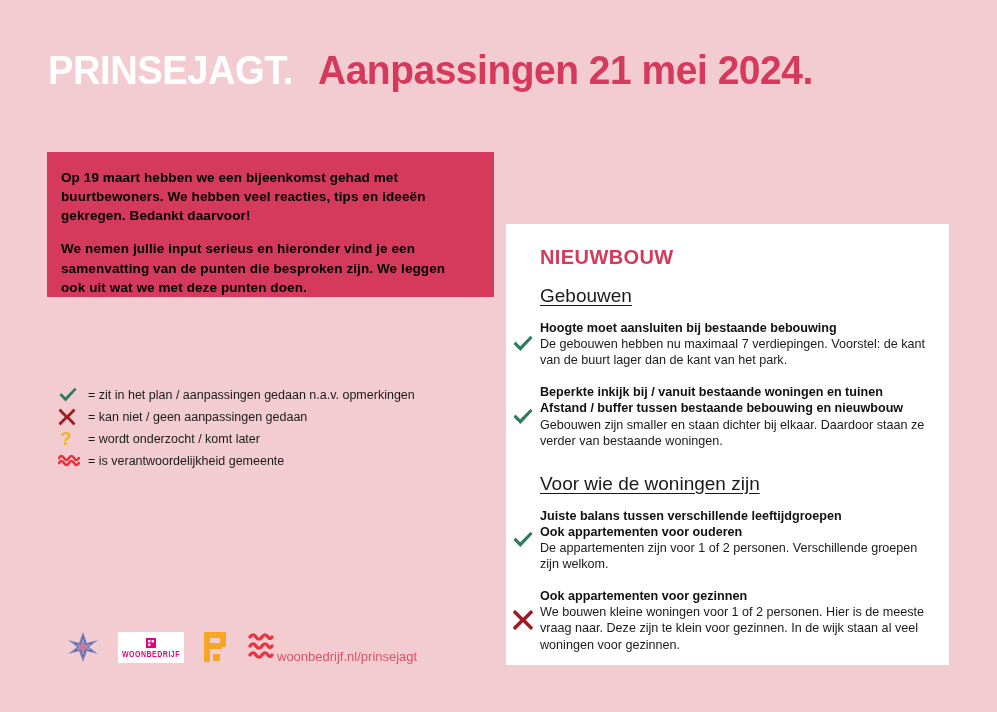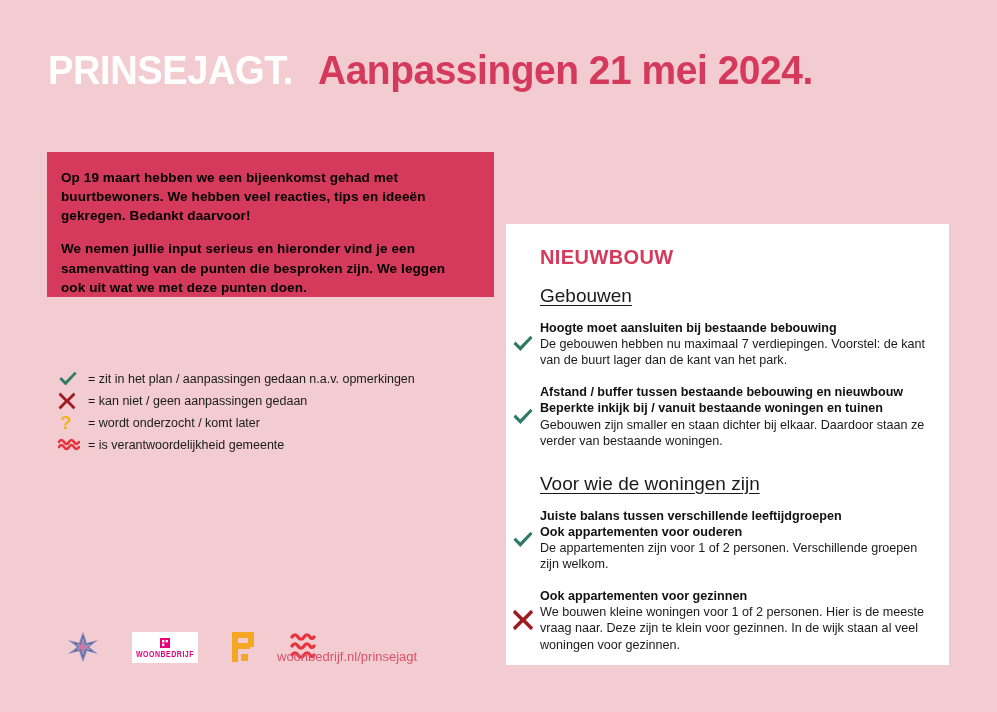--- a/index.html
+++ b/index.html
@@ -61,21 +61,21 @@
     line-height: 1.42;
     margin: 0 0 14px 0;
     letter-spacing: 0.1px;
   }
   .intro-p:last-child { margin-bottom: 16px; }
 
   
   .legend {
     position: absolute;
     left: 58px;
-    top: 368px;
+    top: 384px;
     width: 420px;
   }
   .legend-row {
     display: flex;
     align-items: center;
     height: 22px;
     margin-bottom: 0px;
   }
   .legend-ico {
     width: 30px;
@@ -91,21 +91,21 @@
     white-space: nowrap;
   }
 
   
   .footer {
     position: absolute;
     left: 66px;
     top: 630px;
     display: flex;
     align-items: center;
-    gap: 14px;
+    gap: 0;
   }
   .logo-slot { display: flex; align-items: center; }
   .logo-woonbedrijf {
     background: #ffffff;
     width: 66px;
     height: 31px;
     margin-left: 18px;
     display: flex;
     align-items: center;
     justify-content: center;
@@ -300,22 +300,22 @@
     <div class="item-bold">Hoogte moet aansluiten bij bestaande bebouwing</div>
     <div class="item-body">De gebouwen hebben nu maximaal 7 verdiepingen. Voorstel: de kant van de buurt lager dan de kant van het park.</div>
   </div>
 
   <div class="item">
     <span class="item-icon">
       <svg width="22" height="18" viewBox="0 0 22 18">
         <path d="M1.5 9 L3.5 6.5 L8.2 11.2 L18.6 0.8 L20.5 3.0 L8.4 16.0 Z" fill="#2f7a63"></path>
       </svg>
     </span>
+    <div class="item-bold">Beperkte inkijk bij / vanuit bestaande woningen en tuinen</div>
     <div class="item-bold">Afstand / buffer tussen bestaande bebouwing en nieuwbouw</div>
-    <div class="item-bold">Beperkte inkijk bij / vanuit bestaande woningen en tuinen</div>
     <div class="item-body">Gebouwen zijn smaller en staan dichter bij elkaar. Daardoor staan ze verder van bestaande woningen.</div>
   </div>
 
   <div class="sub-head spaced">
     <span>Voor wie de woningen zijn</span>
   </div>
 
   <div class="item">
     <span class="item-icon">
       <svg width="22" height="18" viewBox="0 0 22 18">

